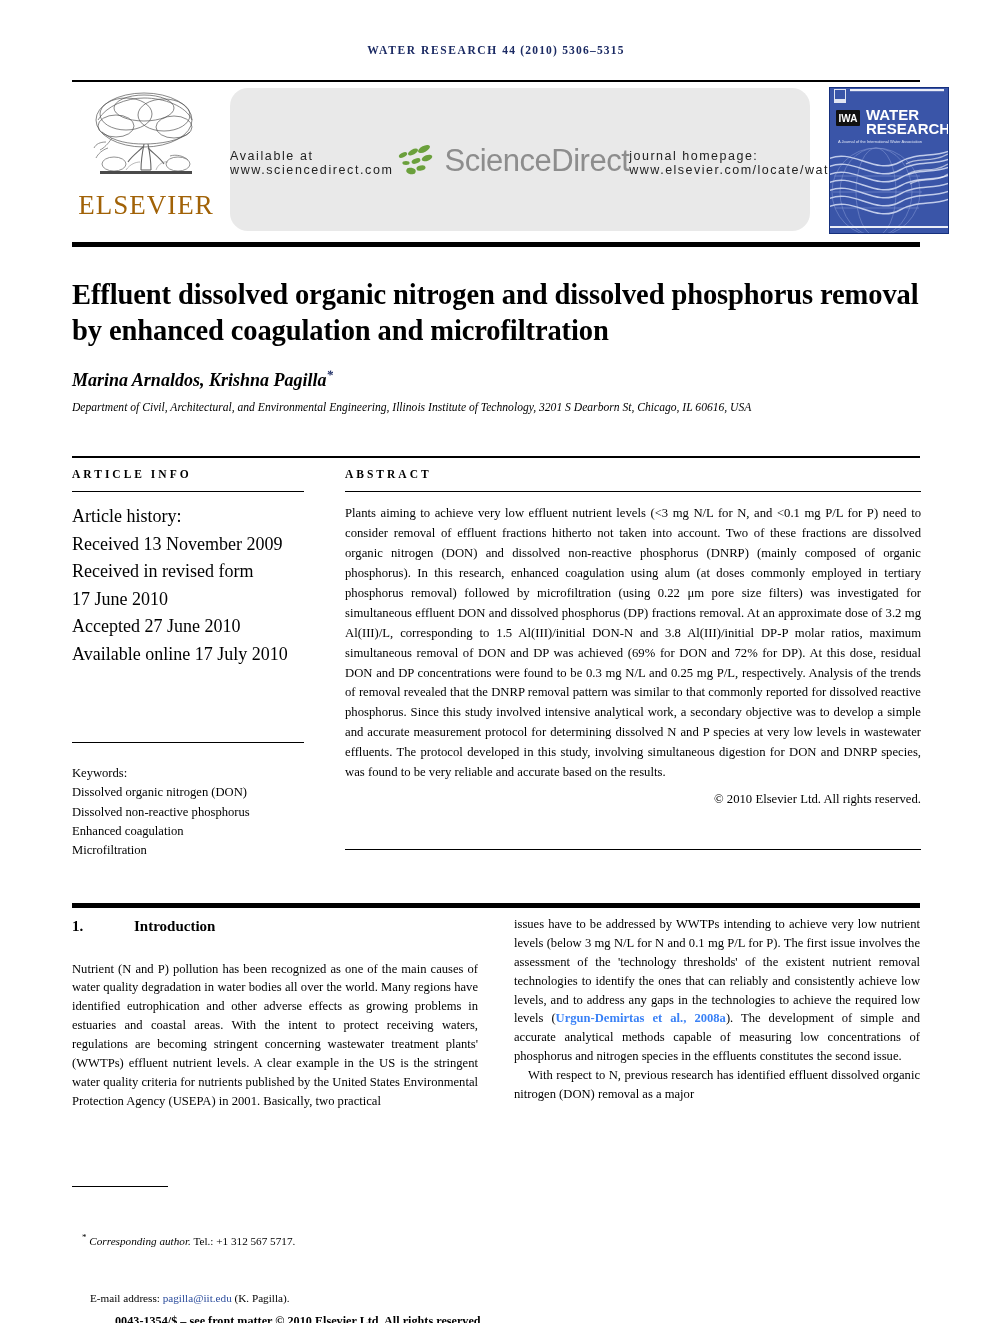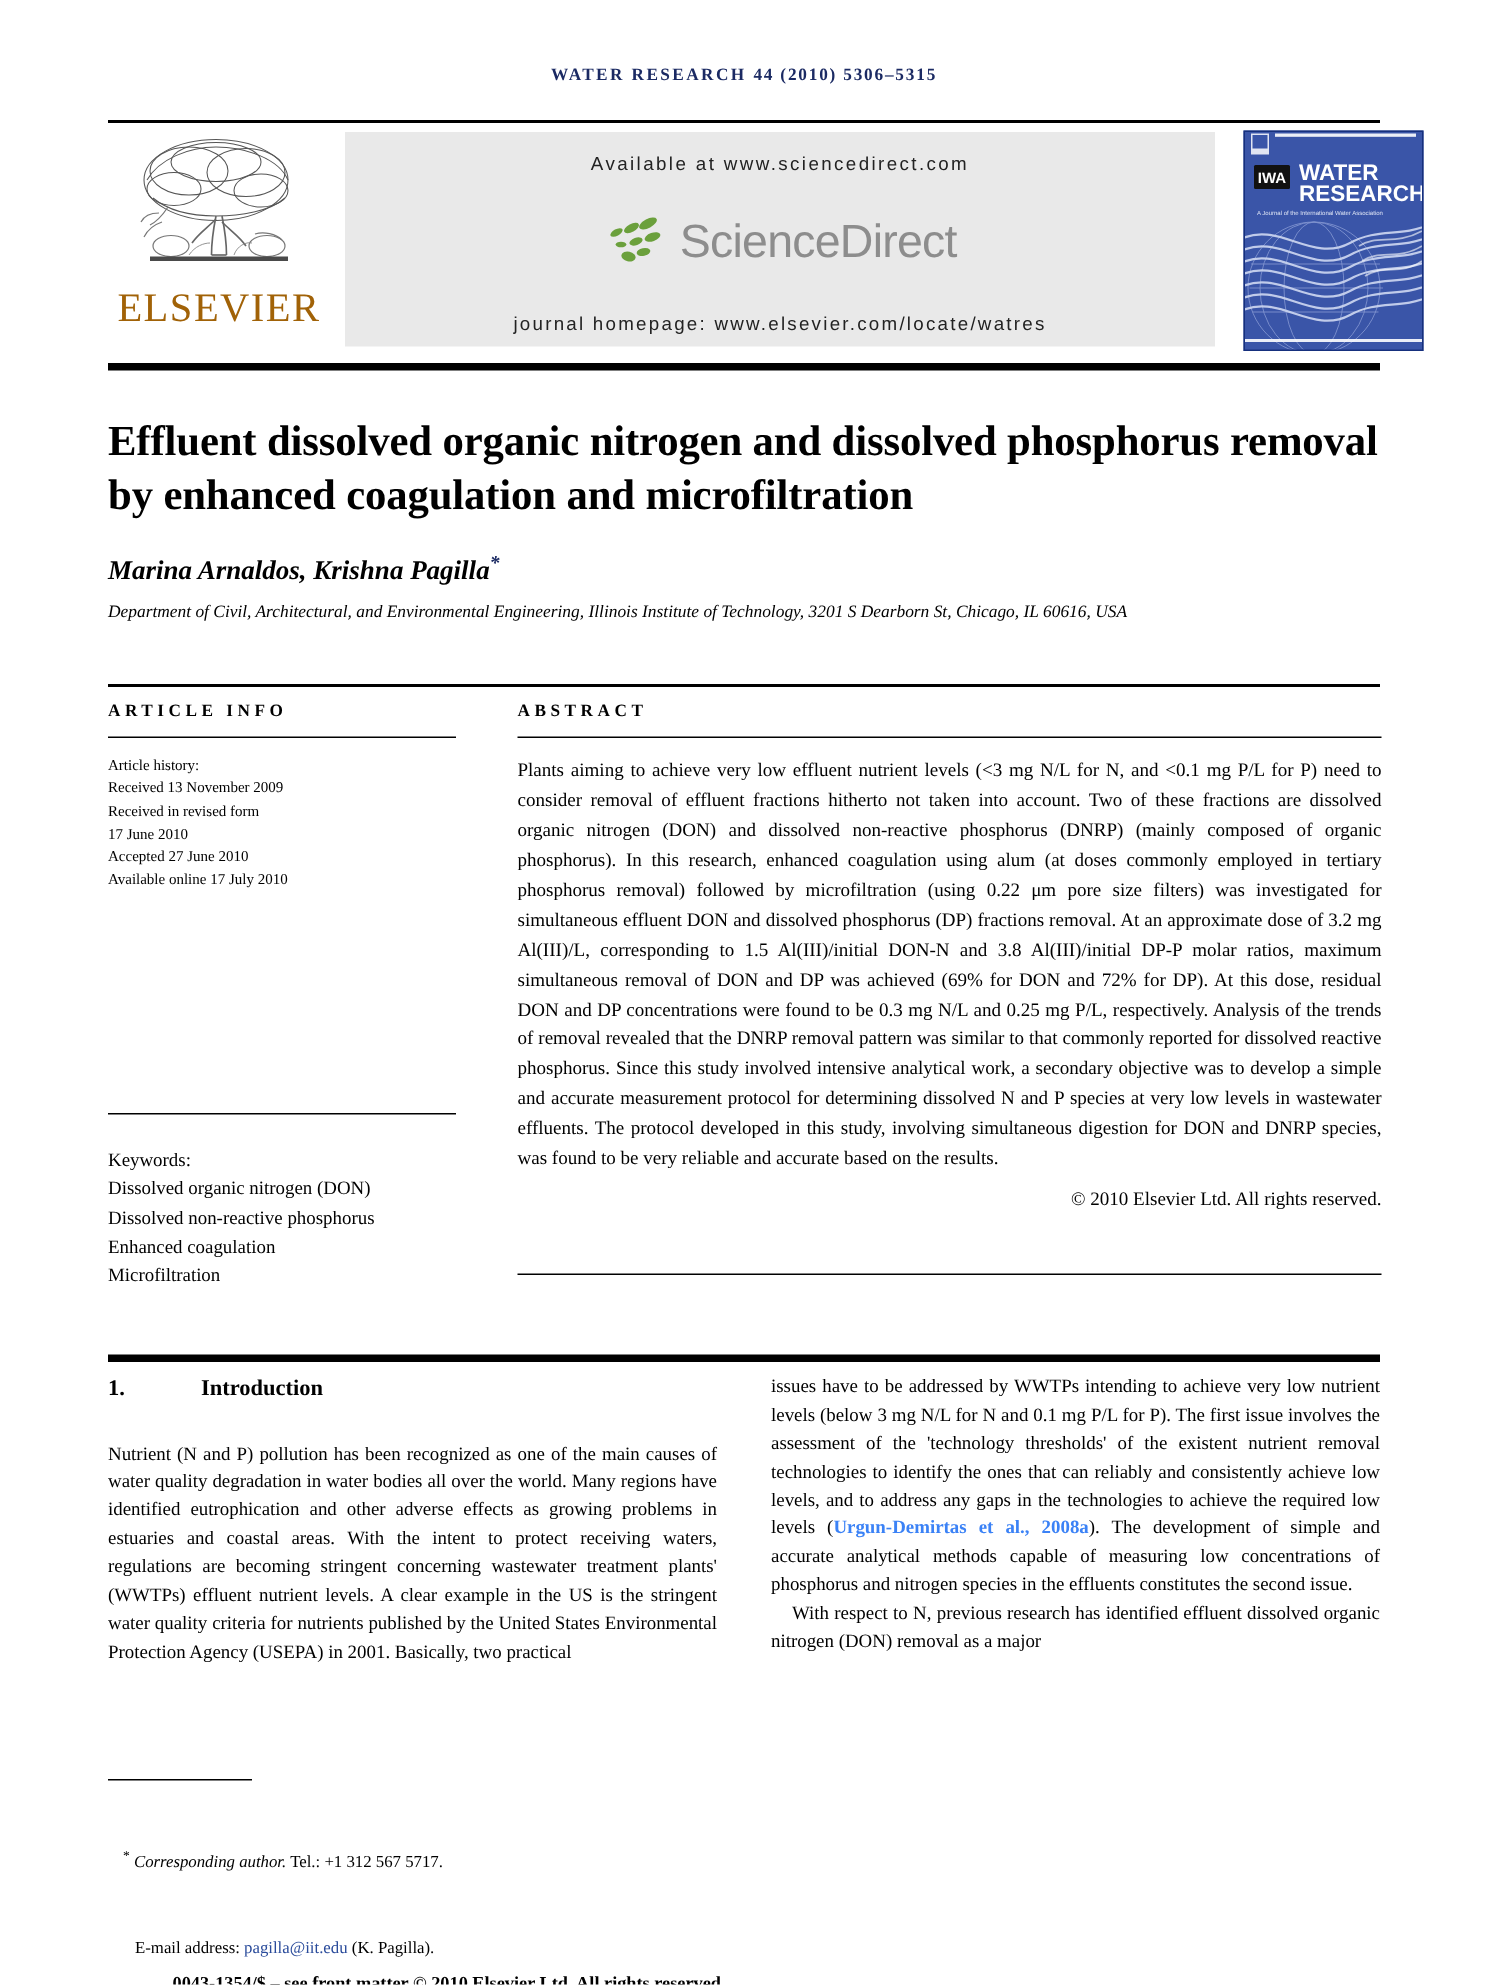--- a/index.html
+++ b/index.html
@@ -73,25 +73,26 @@
     color: #a16207;
     margin-top: -2px;
   }
   .sd-panel {
     position: absolute;
     left: 158px; top: 6px;
     width: 580px;
     height: 143px;
     background: #e9e9e9;
     display: flex;
-    flex-direction: column;
+    flex-direction: row;
     align-items: center;
     justify-content: space-between;
     padding: 14px 0 8px 0;
     box-sizing: border-box;
+    border-radius: 18px;
   }
   .sd-available {
     font-family: "Liberation Sans", sans-serif;
     font-size: 12.5px;
     letter-spacing: 1.6px;
     color: #222;
   }
   .sd-logo-row {
     display: flex;
     align-items: center;
@@ -186,21 +187,21 @@
     font-family: "Liberation Serif", serif;
   }
   .hr-under-caps {
     margin-top: 11px;
     border: 0;
     border-top: 1px solid #000;
     height: 0;
   }
   .info-block {
     margin-top: 11px;
-    font-size: 10px;
+    font-size: 18px;
     line-height: 1.53;
   }
   .info-label { }
   .kw-block {
     margin-top: 12px;
     font-size: 12.6px;
     line-height: 1.53;
   }
   .abstract-body {
     margin-top: 12px;

